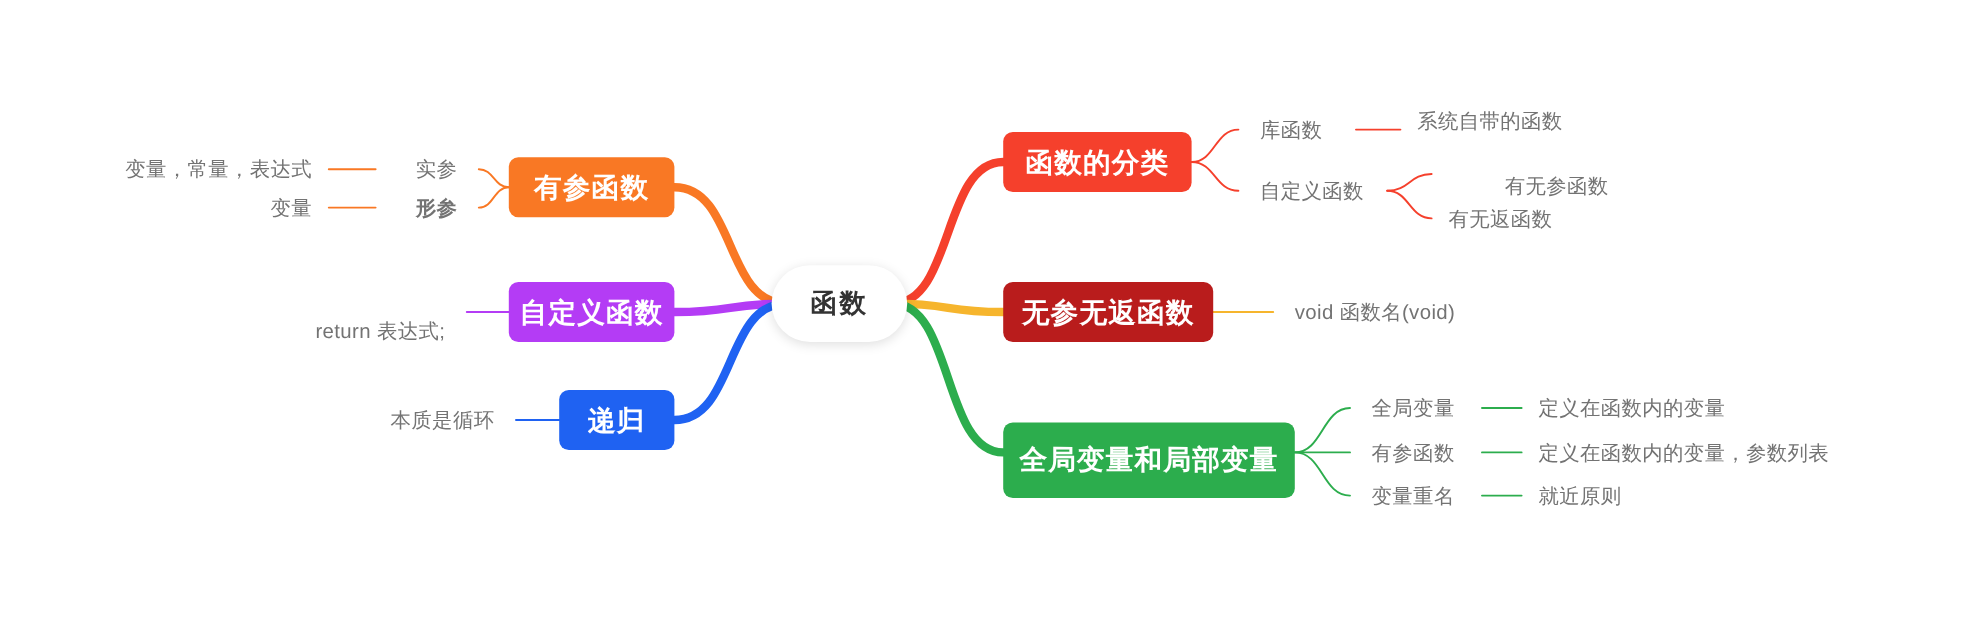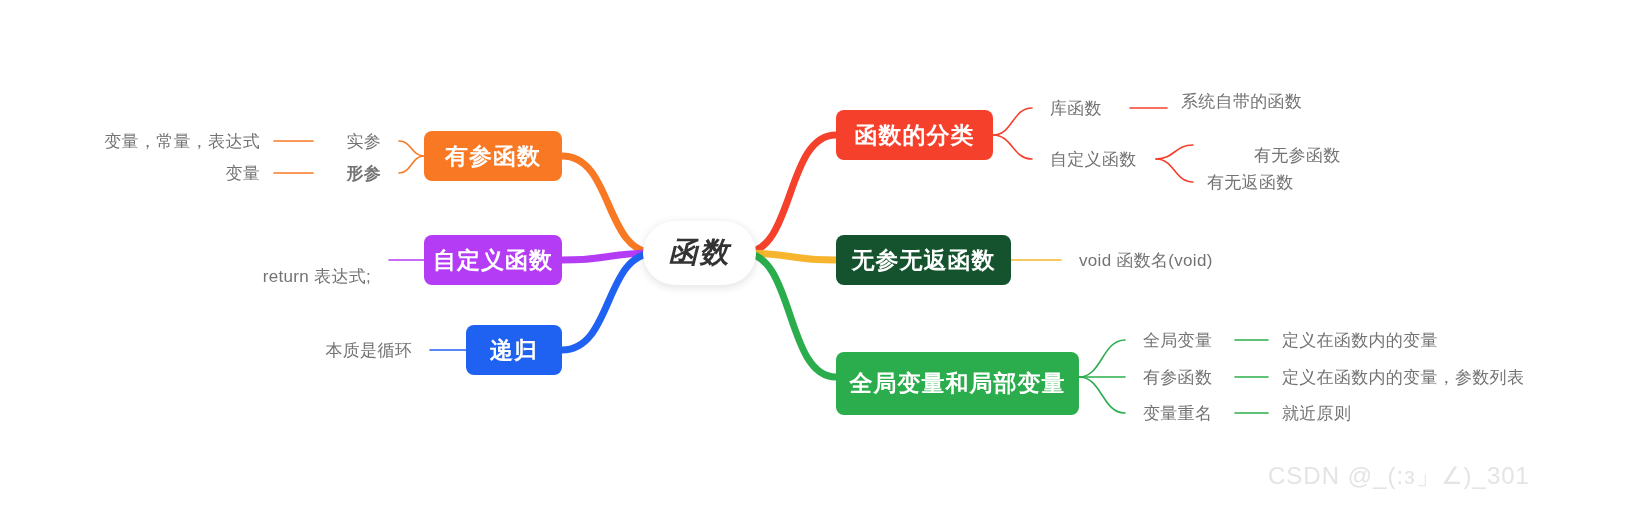--- a/index.html
+++ b/index.html
@@ -31,24 +31,23 @@
     display: flex;
     align-items: center;
     justify-content: center;
     white-space: nowrap;
   }
   .root-node {
     background: #ffffff;
     border-radius: 34px;
     box-shadow: 0 2px 10px rgba(0,0,0,0.13);
     color: #333333;
-    font-size: 29px;
+    font-size: 22px;
     font-weight: bold;
     letter-spacing: 2px;
-    font-style: italic;
   }
   .branch-node {
     border-radius: 8px;
     color: #ffffff;
     font-size: 23px;
     font-weight: bold;
     letter-spacing: 1px;
   }
   .leaf-node {
     color: #737373;
@@ -112,24 +111,23 @@
       <div class="node branch-node" style="background: rgb(180, 60, 245); left: 424px; top: 235px; width: 138px; height: 50px;">自定义函数</div>
       <div class="node leaf-node leaf-left" style="left: 258px; top: 263px; width: 113px; height: 26px;">return 表达式;</div>
       <div class="node branch-node" style="background: rgb(31, 98, 242); left: 466px; top: 325px; width: 96px; height: 50px;">递归</div>
       <div class="node leaf-node leaf-left" style="left: 318px; top: 337px; width: 94px; height: 26px;">本质是循环</div>
       <div class="node branch-node" style="background: rgb(245, 64, 44); left: 836px; top: 110px; width: 157px; height: 50px;">函数的分类</div>
       <div class="node leaf-node leaf-right" style="left: 1050px; top: 95px; width: 66px; height: 26px;">库函数</div>
       <div class="node leaf-node leaf-right" style="left: 1181px; top: 88px; width: 120px; height: 26px;">系统自带的函数</div>
       <div class="node leaf-node leaf-right" style="left: 1050px; top: 146px; width: 92px; height: 26px;">自定义函数</div>
       <div class="node leaf-node leaf-right" style="left: 1254px; top: 132px; width: 94px; height: 26px; margin-top: 10px;">有无参函数</div>
       <div class="node leaf-node leaf-right" style="left: 1207px; top: 169px; width: 94px; height: 26px;">有无返函数</div>
-      <div class="node branch-node" style="background: #14532d; left: 836px; top: 235px; width: 175px; height: 50px;">无参无返函数</div>
+      <div class="node branch-node" style="background: #b91c1c; left: 836px; top: 235px; width: 175px; height: 50px;">无参无返函数</div>
       <div class="node leaf-node leaf-right" style="left: 1079px; top: 247px; width: 136px; height: 26px;">void 函数名(void)</div>
       <div class="node branch-node" style="background: rgb(44, 173, 77); left: 836px; top: 352px; width: 243px; height: 63px;">全局变量和局部变量</div>
       <div class="node leaf-node leaf-right" style="left: 1143px; top: 327px; width: 78px; height: 26px;">全局变量</div>
       <div class="node leaf-node leaf-right" style="left: 1282px; top: 327px; width: 152px; height: 26px;">定义在函数内的变量</div>
       <div class="node leaf-node leaf-right" style="left: 1143px; top: 364px; width: 78px; height: 26px;">有参函数</div>
       <div class="node leaf-node leaf-right" style="left: 1282px; top: 364px; width: 233px; height: 26px;">定义在函数内的变量，参数列表</div>
       <div class="node leaf-node leaf-right" style="left: 1143px; top: 400px; width: 78px; height: 26px;">变量重名</div>
       <div class="node leaf-node leaf-right" style="left: 1282px; top: 400px; width: 78px; height: 26px;">就近原则</div>
     </div>
-  <div id="watermark" style="left: 1268px; top: 460px; color: rgb(228, 228, 228);">CSDN @_(:з」∠)_301</div>
 </div>
 
 </body></html>

